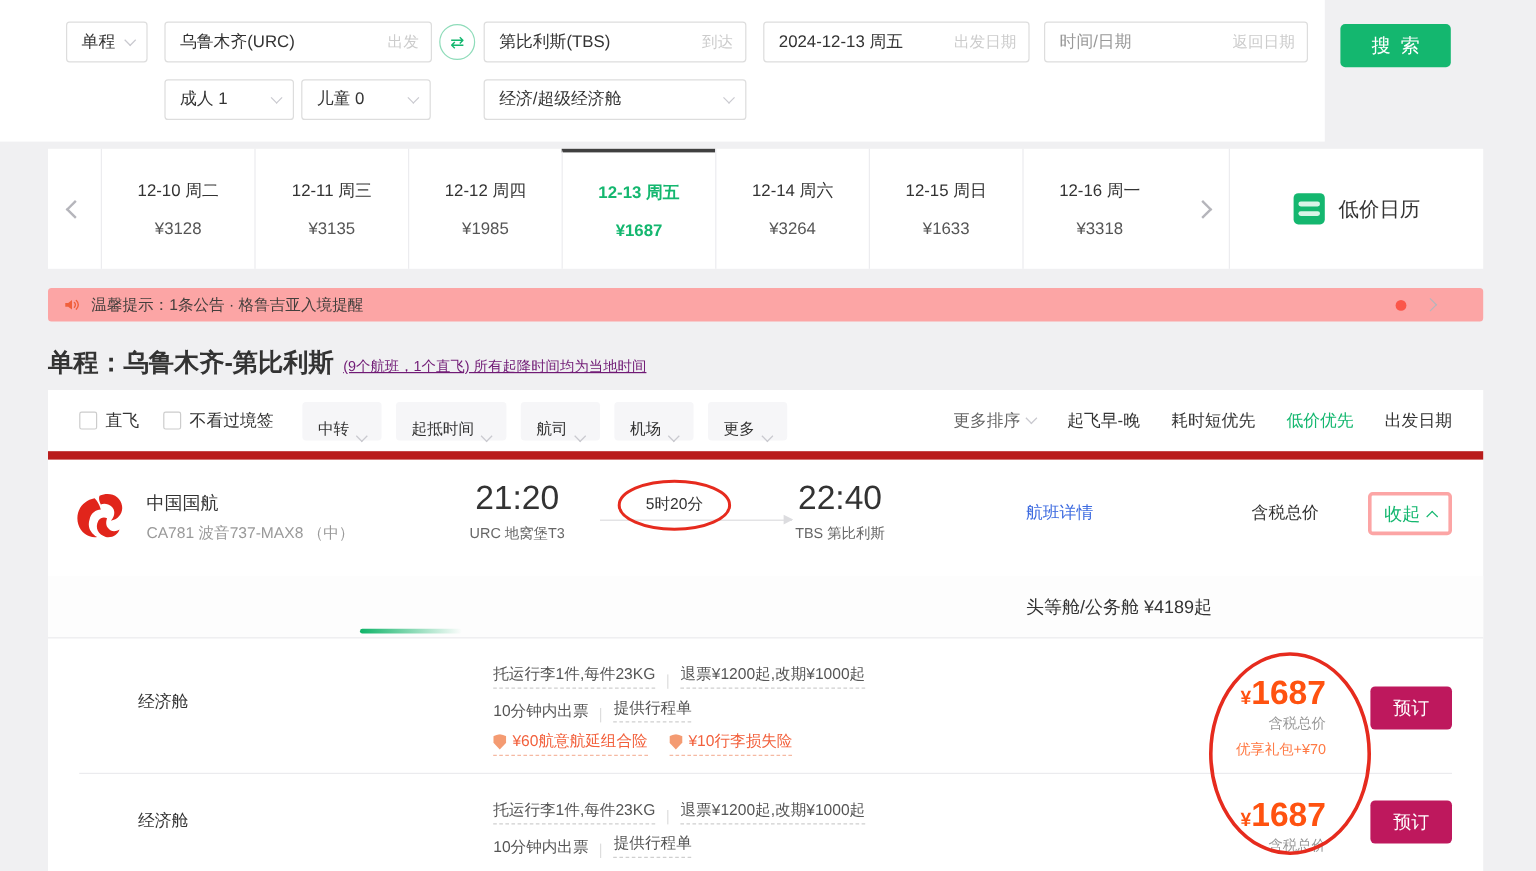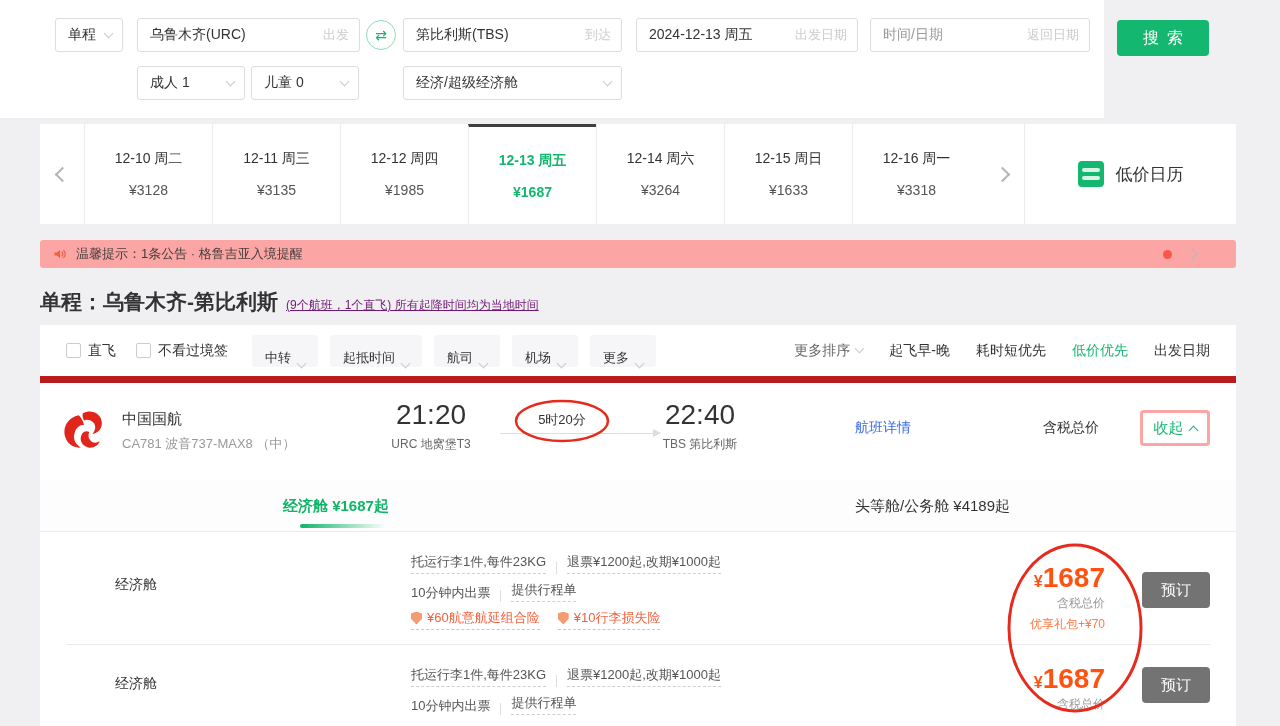--- a/index.html
+++ b/index.html
@@ -106,21 +106,21 @@
   .vsep { display:inline-block; width:1px; height:12px; background:#ddd; margin:0 10px; }
   .ins-ln { color:#f2603c; gap:18px; }
   .ins-item { display:flex; align-items:center; gap:5px; border-bottom:1px dashed #f5b9a2; padding-bottom:2px; cursor:pointer; }
   .shield { width:11px; height:13px; background:#f49b72;
             clip-path:polygon(50% 0, 100% 15%, 100% 55%, 50% 100%, 0 55%, 0 15%); }
   .priceblk { position:absolute; right:131px; text-align:right; }
   .bigprice { color:#ff5210; font-weight:bold; white-space:nowrap; }
   .bigprice .cur { font-size:16px; } .bigprice .num { font-size:28px; }
   .pnote { font-size:12px; color:#999; margin-top:1px; }
   .gift { font-size:12px; color:#ff7a45; margin-top:4px; }
-  .book { position:absolute; right:26px; width:68px; height:36px; background:#737373; border-radius:4px;
+  .book { position:absolute; right:26px; width:68px; height:36px; background:#be185d; border-radius:4px;
           color:#fff; font-size:15px; display:flex; align-items:center; justify-content:center; cursor:pointer; }
 
   .annot { position:absolute; pointer-events:none; }
 </style>
 </head>
 <body>
 
 <div class="page">
 
   <div class="topbar">
@@ -287,21 +287,20 @@
 
       <div class="details-link">航班详情</div>
       <div class="taxnote">含税总价</div>
       <div class="collapse">
         <span>收起</span>
         <span class="caret-up"></span>
       </div>
     </div>
 
     <div class="tabs">
-      <div class="tab active" style="left:243px;">经济舱 ¥1687起</div>
       <div class="tab" style="left:815px;">头等舱/公务舱 ¥4189起</div>
       <div class="tab-underline"></div>
     </div>
 
     <div class="fare" style="top:207px; height:113px;">
       <div class="cabin" style="top:44px;">经济舱</div>
       <div class="fdetails">
         <div class="ln">
           <span class="dashed">托运行李1件,每件23KG</span>
           <span class="vsep"></span>

